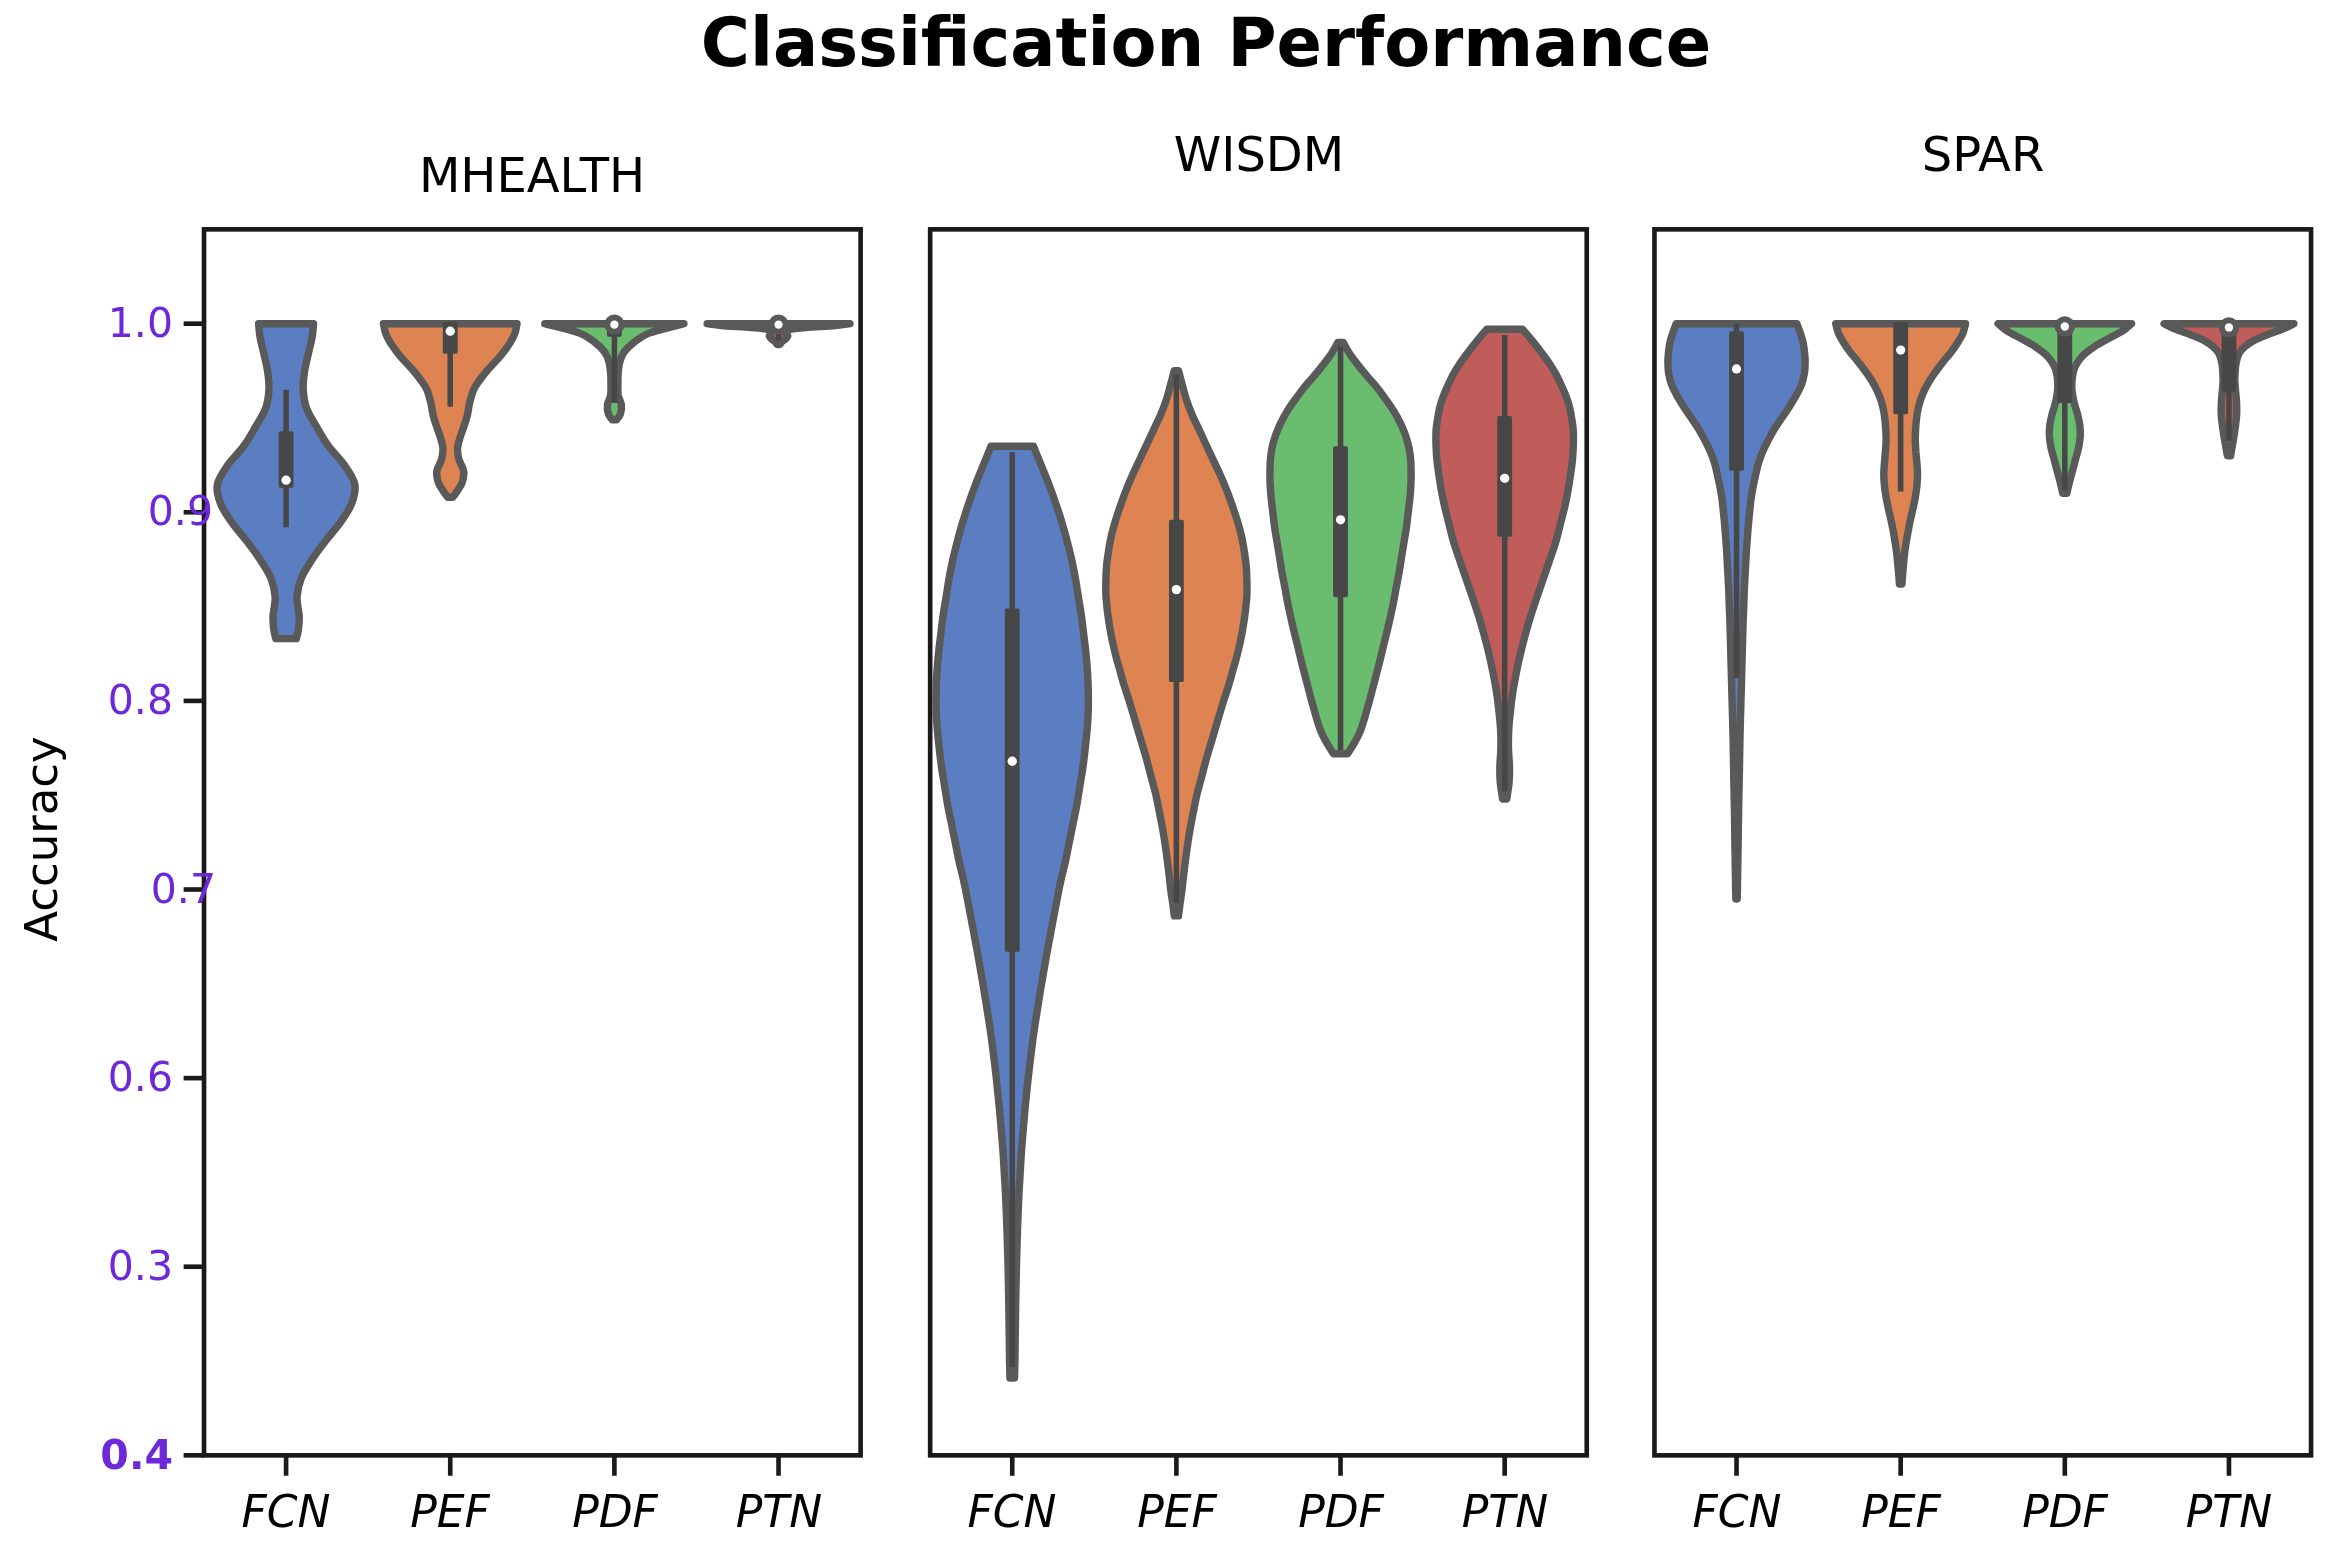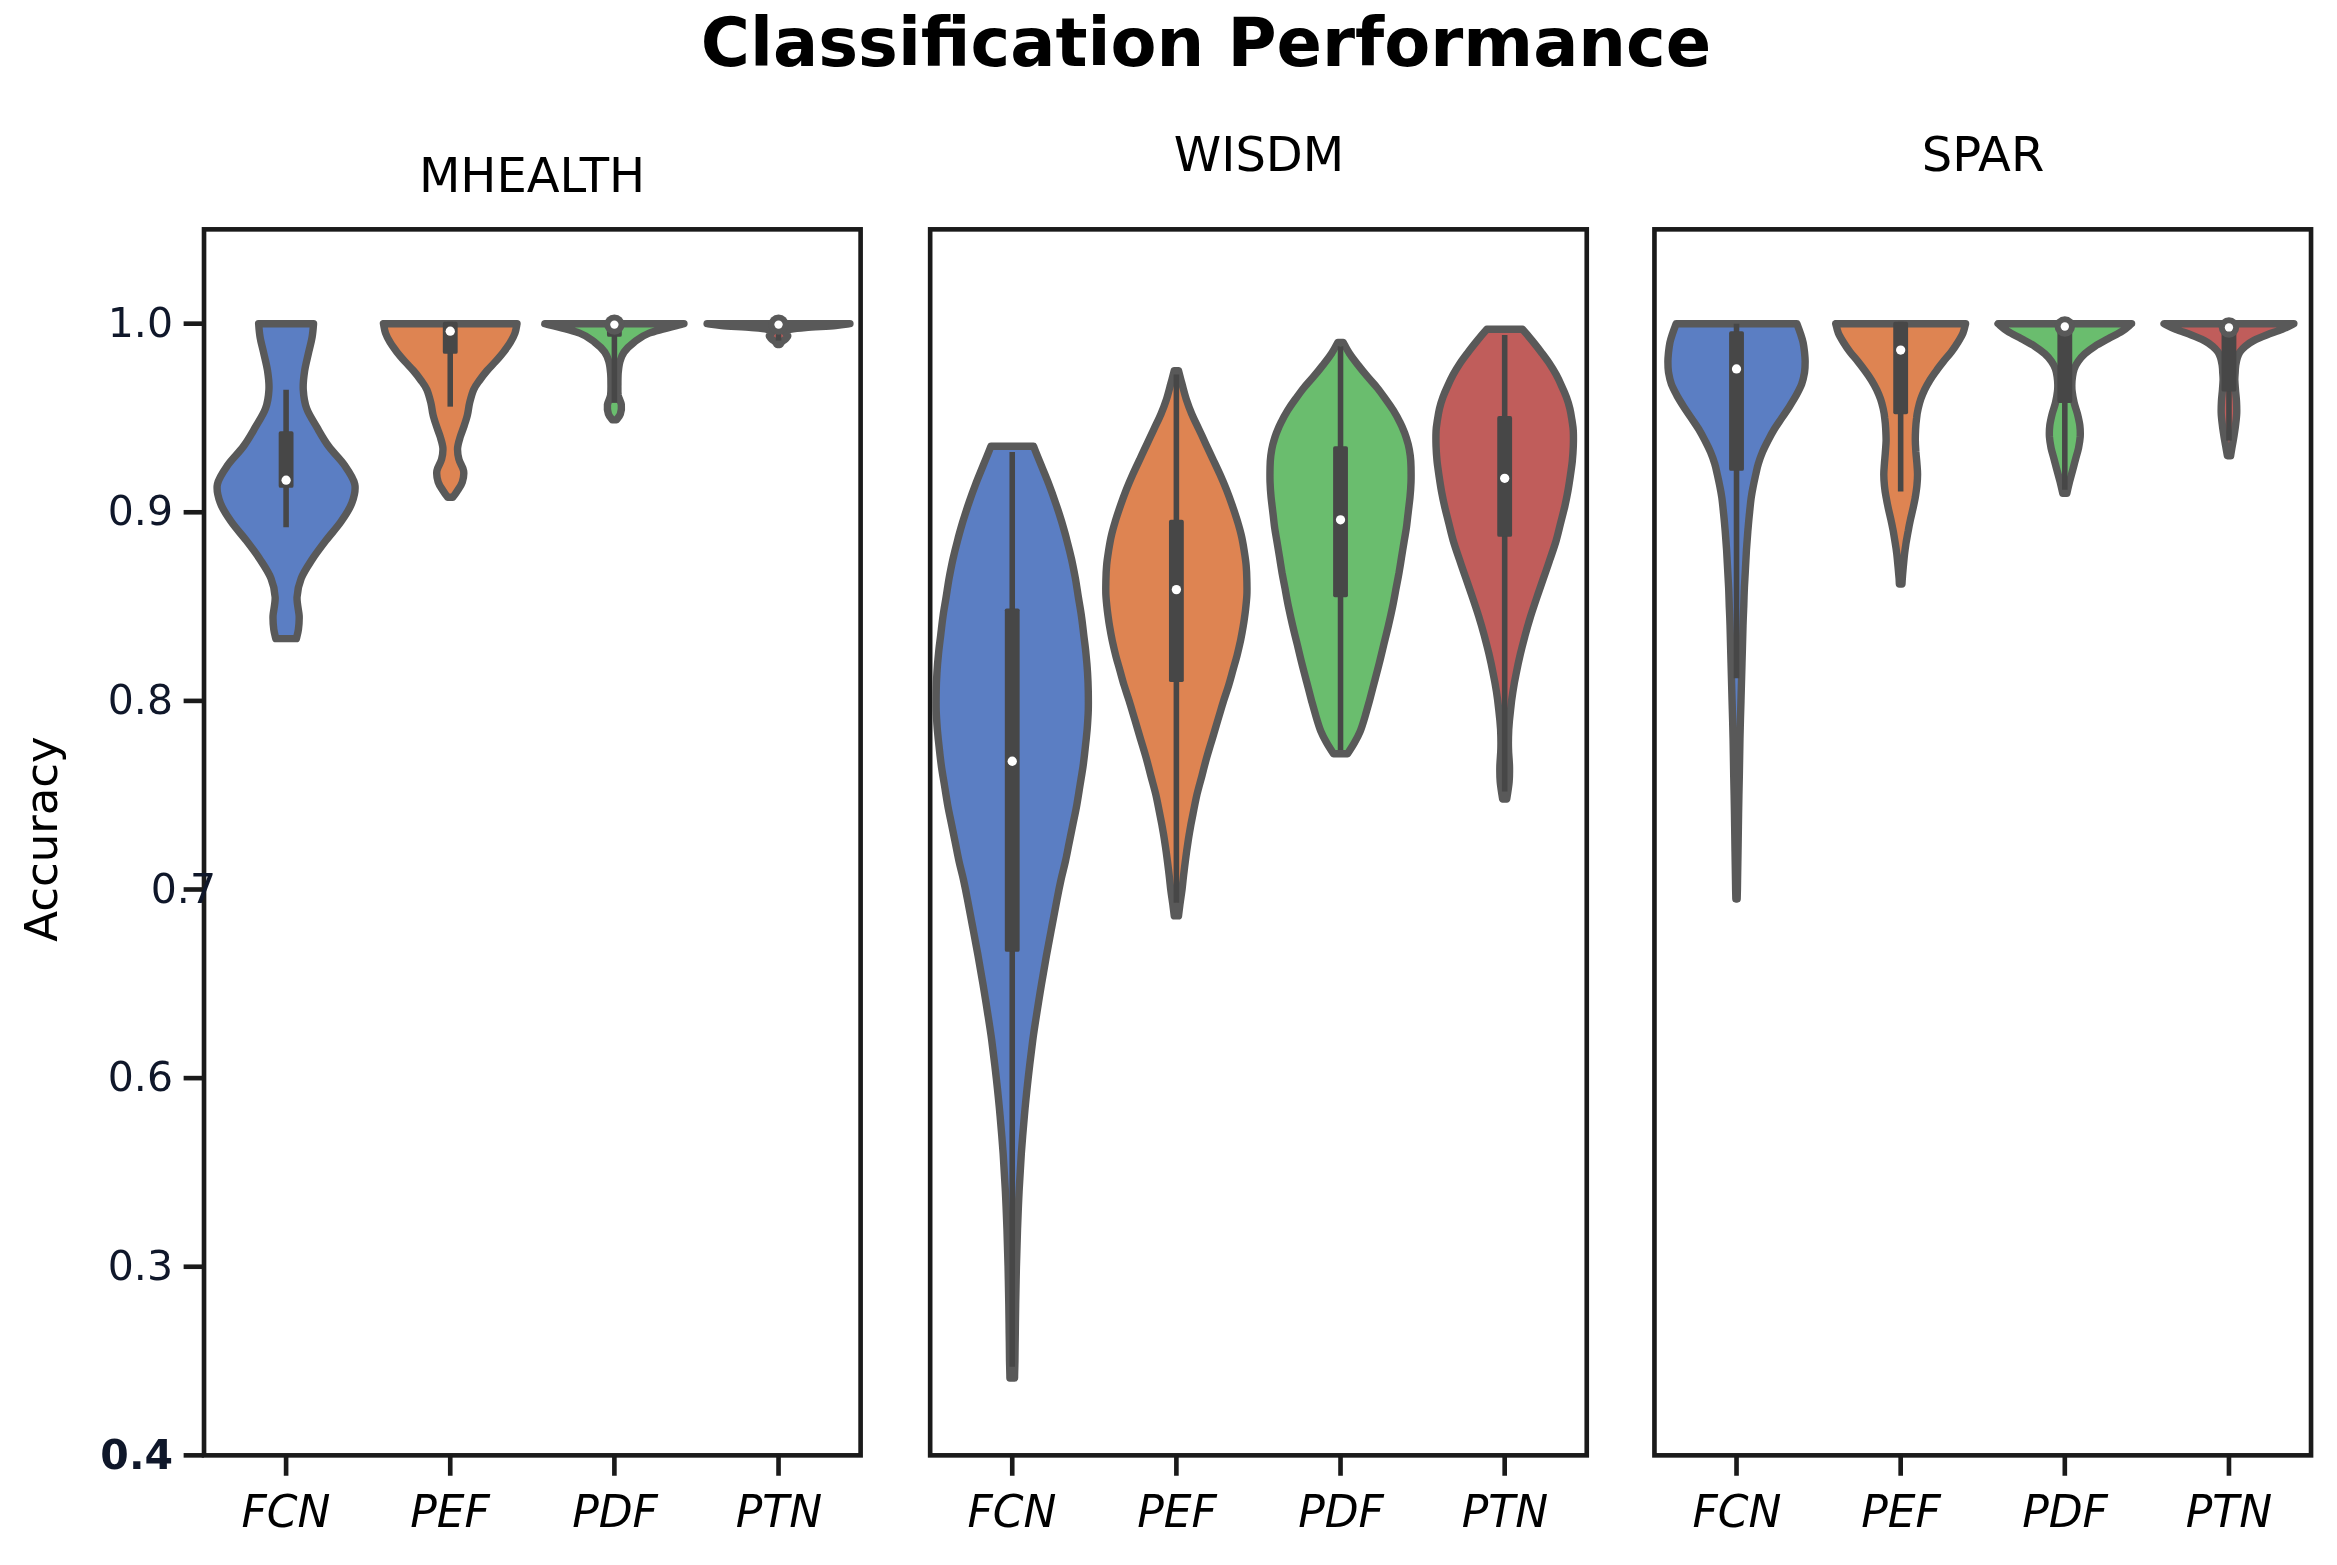--- a/index.html
+++ b/index.html
@@ -7,21 +7,21 @@
   .figure{position:relative;width:2337px;height:1566px;background:#ffffff;overflow:hidden;}
   .fig-title{position:absolute;top:3.7px;left:1206px;transform:translateX(-50%);
     font-size:67px;font-weight:bold;color:#000000;white-space:nowrap;}
   .panel-title{position:absolute;top:126px;transform:translateX(-50%);
     font-size:48px;font-weight:normal;color:#000;white-space:nowrap;}
   #pt0{left:532px;margin-top:21px;} #pt1{left:1259px;} #pt2{left:1983px;}
   .ylabel{position:absolute;top:839px;left:41px;transform:translate(-50%,-50%) rotate(-90deg);
     font-size:45px;color:#000;white-space:nowrap;}
   #chart-svg{position:absolute;left:0;top:0;}
   .ytick-label{position:absolute;left:0;width:173px;text-align:right;
-    font-size:41px;color:#0f172a;line-height:61px;height:61px;}
+    font-size:41px;color:#6d28d9;line-height:61px;height:61px;}
   .xtick-label{position:absolute;transform:translateX(-50%);
     font-size:44px;color:#000;white-space:nowrap;font-style:italic;}
 </style>
 </head>
 <body>
 
 <div class="figure">
   <div class="fig-title">Classification Performance</div>
   <div class="panel-title" id="pt0">MHEALTH</div>
   <div class="panel-title" id="pt1">WISDM</div>
@@ -98,21 +98,21 @@
       <line x1="2226.5" y1="1569" x2="2226.5" y2="1591" stroke="#1a1a1a" stroke-width="5"></line>
       <path d="M2473.5,348.7 C2471.4,349.7 2465.8,352.8 2460.9,354.8 C2456.0,356.8 2449.2,358.9 2444.1,360.9 C2439.0,362.9 2433.9,365.0 2430.1,367.0 C2426.3,369.0 2423.4,371.1 2421.0,373.1 C2418.6,375.1 2416.8,377.2 2415.4,379.2 C2414.0,381.2 2413.4,382.9 2412.6,385.3 C2411.8,387.7 2411.3,390.7 2410.8,393.4 C2410.4,396.1 2410.3,398.9 2410.2,401.6 C2410.0,404.3 2409.7,406.7 2409.8,409.7 C2409.9,412.8 2410.2,416.1 2410.5,419.9 C2410.8,423.6 2411.3,428.0 2411.6,432.1 C2411.8,436.1 2412.0,440.2 2411.9,444.3 C2411.8,448.4 2411.3,452.4 2410.8,456.5 C2410.4,460.6 2409.7,464.6 2409.1,468.7 C2408.5,472.8 2407.6,477.2 2407.0,480.9 C2406.4,484.6 2405.5,489.4 2405.3,491.1 L2401.8,491.1 C2401.5,489.4 2400.6,484.6 2400.0,480.9 C2399.4,477.2 2398.5,472.8 2397.9,468.7 C2397.3,464.6 2396.6,460.6 2396.2,456.5 C2395.7,452.4 2395.2,448.4 2395.1,444.3 C2395.0,440.2 2395.2,436.1 2395.4,432.1 C2395.7,428.0 2396.2,423.6 2396.5,419.9 C2396.8,416.1 2397.1,412.8 2397.2,409.7 C2397.3,406.7 2397.0,404.3 2396.8,401.6 C2396.7,398.9 2396.6,396.1 2396.2,393.4 C2395.7,390.7 2395.2,387.7 2394.4,385.3 C2393.6,382.9 2393.0,381.2 2391.6,379.2 C2390.2,377.2 2388.4,375.1 2386.0,373.1 C2383.6,371.1 2380.8,369.0 2376.9,367.0 C2373.1,365.0 2368.0,362.9 2362.9,360.9 C2357.8,358.9 2351.0,356.8 2346.1,354.8 C2341.2,352.8 2335.6,349.7 2333.5,348.7 Z" fill="#c05d5b" stroke="#595959" stroke-width="8" stroke-linejoin="round"></path>
       <line x1="2403.5" y1="474.79076923076946" x2="2403.5" y2="344.6246153846155" stroke="#474747" stroke-width="6"></line>
       <rect x="2395.5" y="344.6246153846155" width="16" height="77.28615384615387" rx="2" fill="#474747"></rect>
       <circle cx="2403.5" cy="352.76" r="11" fill="#595959"></circle>
       <circle cx="2403.5" cy="352.76" r="4.5" fill="#ffffff"></circle>
       <line x1="2403.5" y1="1569" x2="2403.5" y2="1591" stroke="#1a1a1a" stroke-width="5"></line>
     </svg>
   <div id="labels-layer">
       <div class="ytick-label" style="top: 293px;">1.0</div>
-      <div class="ytick-label" style="top: 481px;">0.9</div>
+      <div class="ytick-label" style="top: 481px; margin-left: 40px;">0.9</div>
       <div class="ytick-label" style="top: 670px;">0.8</div>
       <div class="ytick-label" style="top: 859px; padding-left: 43px;">0.7</div>
       <div class="ytick-label" style="top: 1047px;">0.6</div>
       <div class="ytick-label" style="top: 1236px;">0.3</div>
       <div class="ytick-label" style="top: 1425px; font-weight: bold;">0.4</div>
       <div class="xtick-label" style="left: 286px; top: 1486px;">FCN</div>
       <div class="xtick-label" style="left: 450px; top: 1486px;">PEF</div>
       <div class="xtick-label" style="left: 615px; top: 1486px;">PDF</div>
       <div class="xtick-label" style="left: 779px; top: 1486px;">PTN</div>
       <div class="xtick-label" style="left: 1012px; top: 1486px;">FCN</div>

